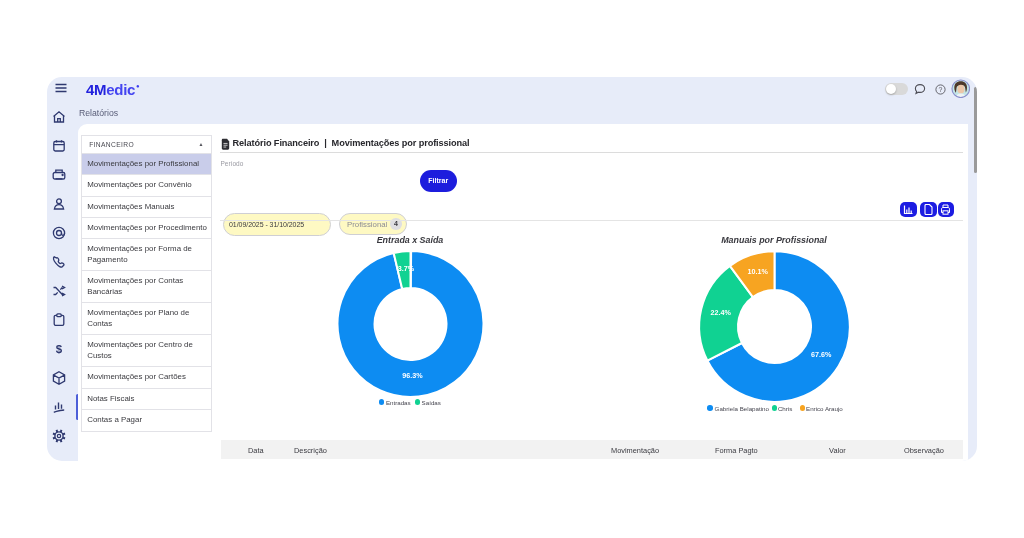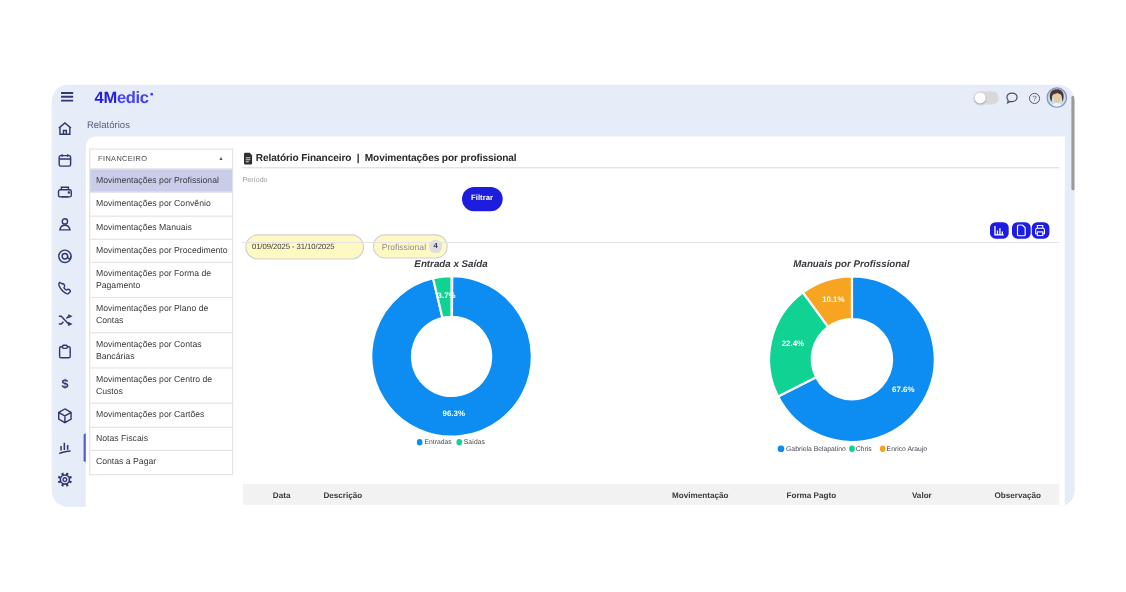--- a/index.html
+++ b/index.html
@@ -27,21 +27,21 @@
 .pill { position:absolute; border:1px solid #cfcfd4; border-radius:12px; background:#fef9c3; display:flex; align-items:center;margin-top:43px; }
 .datep { left:176px; top:92.5px; width:108px; height:23px; font-size:7px; letter-spacing:-0.05px; color:#3a3a40; padding-left:5px; }
 .profp { left:291.5px; top:93px; width:68.5px; height:22px; font-size:7.8px; color:#8d8d95; padding-left:7.5px; }
 .badge { width:11.4px; height:11.4px; border-radius:50%; background:#dedee2; color:#3c3c42; font-size:7px; text-align:center; line-height:11.4px; margin-left:3px; font-weight:bold;}
 .filtrar { position:absolute; left:372.7px; top:92.6px; width:37px; height:22px; background:#1d1ddd; color:#fff; border-radius:11px; font-size:7px; font-weight:bold; display:flex; align-items:center; justify-content:center; }
 .sqbtn { position:absolute; top:125px; width:16.5px; height:15px; background:#1c1ce2; border-radius:5px; display:flex; align-items:center; justify-content:center; }
 .hr2 { position:absolute; left:173px; top:143px; width:743px; height:1px; background:#e4e4e4; }
 .ctitle { position:absolute; font-size:8.9px; font-weight:bold; color:#39393f; top:158px; width:300px; text-align:center;font-style:italic; }
 .lg { position:absolute; font-size:6.2px; color:#464650; }
 .dot { position:absolute; width:5.6px; height:5.6px; border-radius:50%; }
-#thead { position:absolute; left:174px; top:363px; width:742px; height:18.5px; background:#f2f2f2; font-size:7.4px; font-weight:bold; color:#3a3a40; }
+#thead { position:absolute; left:174px; top:363px; width:742px; height:18.5px; background:#f2f2f2; font-size:7.4px; font-weight:normal; color:#3a3a40; }
 #thead span { position:absolute; top:5.5px; }
 </style>
 </head>
 <body>
 <div id="page">
 <div id="app">
 
   <svg class="ric" style="top:3px;  left:6px;" viewBox="0 0 16 16">
         <g stroke="#2f3970" stroke-width="1.7" fill="none">
           <path d="M2.5 4.5h11M2.5 8h11M2.5 11.5h11"></path>
@@ -147,22 +147,22 @@
   <div id="card"></div>
   <div id="thumb"></div>
 
   <div id="menu">
     <div class="mh">FINANCEIRO <span style="font-size:5px; color:#55555c;">▲</span></div>
     <div class="mi sel">Movimentações por Profissional</div>
     <div class="mi">Movimentações por Convênio</div>
     <div class="mi">Movimentações Manuais</div>
     <div class="mi">Movimentações por Procedimento</div>
     <div class="mi mi2">Movimentações por Forma de Pagamento</div>
+    <div class="mi mi2">Movimentações por Contas Bancárias</div>
     <div class="mi mi2">Movimentações por Plano de Contas</div>
-    <div class="mi mi2">Movimentações por Contas Bancárias</div>
     <div class="mi mi2">Movimentações por Centro de Custos</div>
     <div class="mi">Movimentações por Cartões</div>
     <div class="mi">Notas Fiscais</div>
     <div class="mi" style="border-bottom:none;">Contas a Pagar</div>
   </div>
 
   <svg class="abs" style="left:173.5px; top:60.5px;" width="9" height="12.5" viewBox="0 0 11 14">
         <path d="M1 2c0-1 0.6-1.6 1.6-1.6h4.8L10 3.5V12c0 1-0.6 1.6-1.6 1.6H2.6C1.6 13.6 1 13 1 12Z" fill="#2e2e33"></path>
         <path d="M3 6h5M3 8.2h5M3 10.4h3.4" stroke="#fff" stroke-width="0.9"></path>
       </svg>

